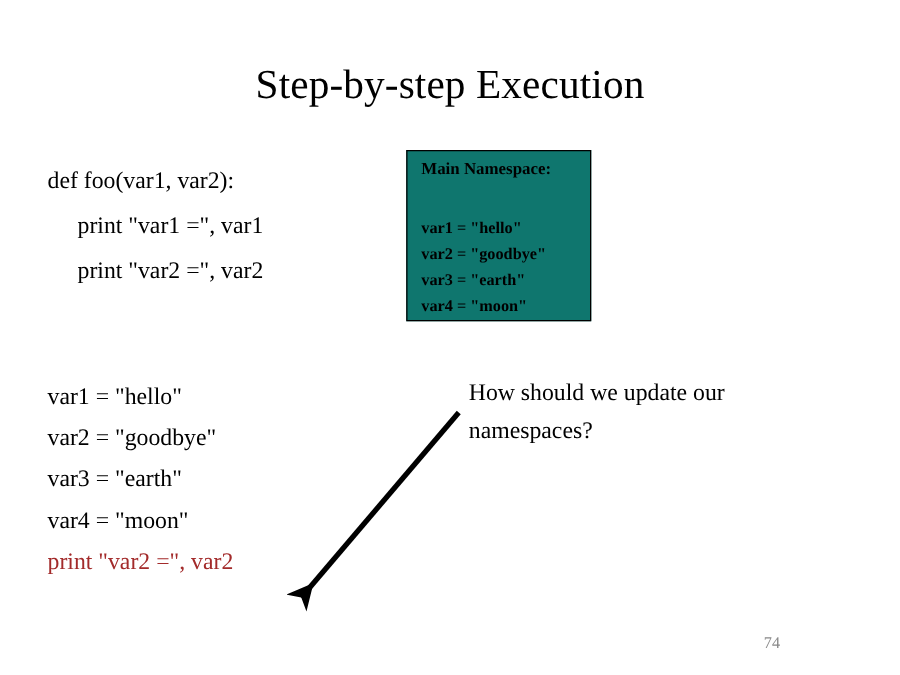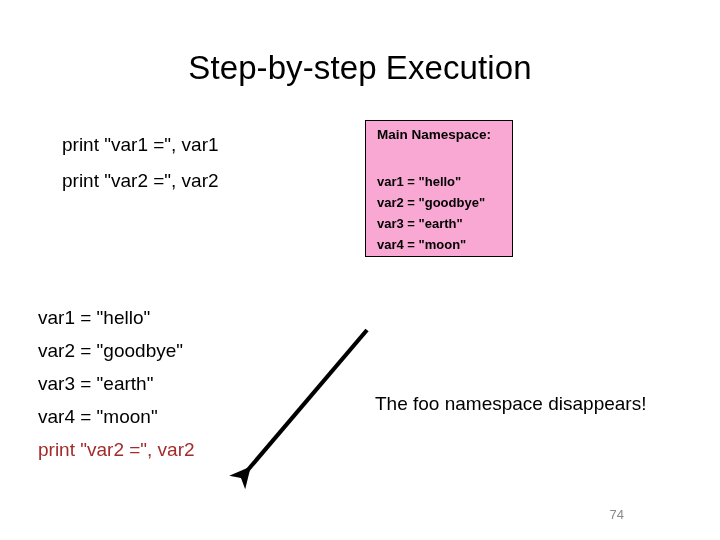--- a/index.html
+++ b/index.html
@@ -10,20 +10,21 @@
   body {
     font-family: "Liberation Sans", sans-serif;
     -webkit-font-smoothing: antialiased;
   }
   #slide {
     position: relative;
     width: 652px;
     height: 540px;
     background: #ffffff;
     overflow: hidden;
+    font-family: Liberation Serif, serif;
   }
 
   
   #slide-title {
     position: absolute;
     left: 0;
     top: 48px;
     width: 720px;
     text-align: center;
     font-size: 33px;
@@ -64,22 +65,21 @@
 
   
   #namespace-box {
     position: absolute;
     left: 325px;
     top: 120px;
     width: 148px;
     height: 137px;
     border: 1.6px solid #000000;
     box-sizing: border-box;
-    background: #f9a8d4;
-    margin-left: 40px;
+    background: #0f766e;
   }
   #namespace-title {
     position: absolute;
     left: 11px;
     top: 6px;
     font-size: 13.5px;
     font-weight: bold;
     color: #000000;
     white-space: nowrap;
   }
@@ -135,20 +135,21 @@
   }
 </style>
 </head>
 <body>
 
 <div id="slide">
 
   <div id="slide-title">Step-by-step Execution</div>
 
   <div id="func-def-block" class="code-block">
+    <div class="code-line">def foo(var1, var2):</div>
     <div class="code-line indent1">print "var1 =", var1</div>
     <div class="code-line indent1">print "var2 =", var2</div>
   </div>
 
   <div id="namespace-box">
     <div id="namespace-title">Main Namespace:</div>
     <div id="namespace-vars">
       <div class="ns-line">var1 = "hello"</div>
       <div class="ns-line">var2 = "goodbye"</div>
       <div class="ns-line">var3 = "earth"</div>
@@ -166,18 +167,18 @@
 
   <svg id="arrow-svg" viewBox="0 0 180 190">
     <defs>
       <marker id="arrowhead" markerWidth="5" markerHeight="5" refX="3.6" refY="2.5" orient="auto">
         <path d="M 5 0 L 0 2.5 L 5 5 L 3.6 2.5 Z" fill="#000000"></path>
       </marker>
     </defs>
     <line x1="152" y1="15" x2="26" y2="163" stroke="#000000" stroke-width="4.2" marker-end="url(#arrowhead)"></line>
   </svg>
 
+  <div id="note-question" class="note">How should we update our namespaces?</div>
 
-  <div id="note-answer" class="note">The foo namespace disappears!</div>
 
   <div id="page-number">74</div>
 
 </div>
 
 </body></html>

